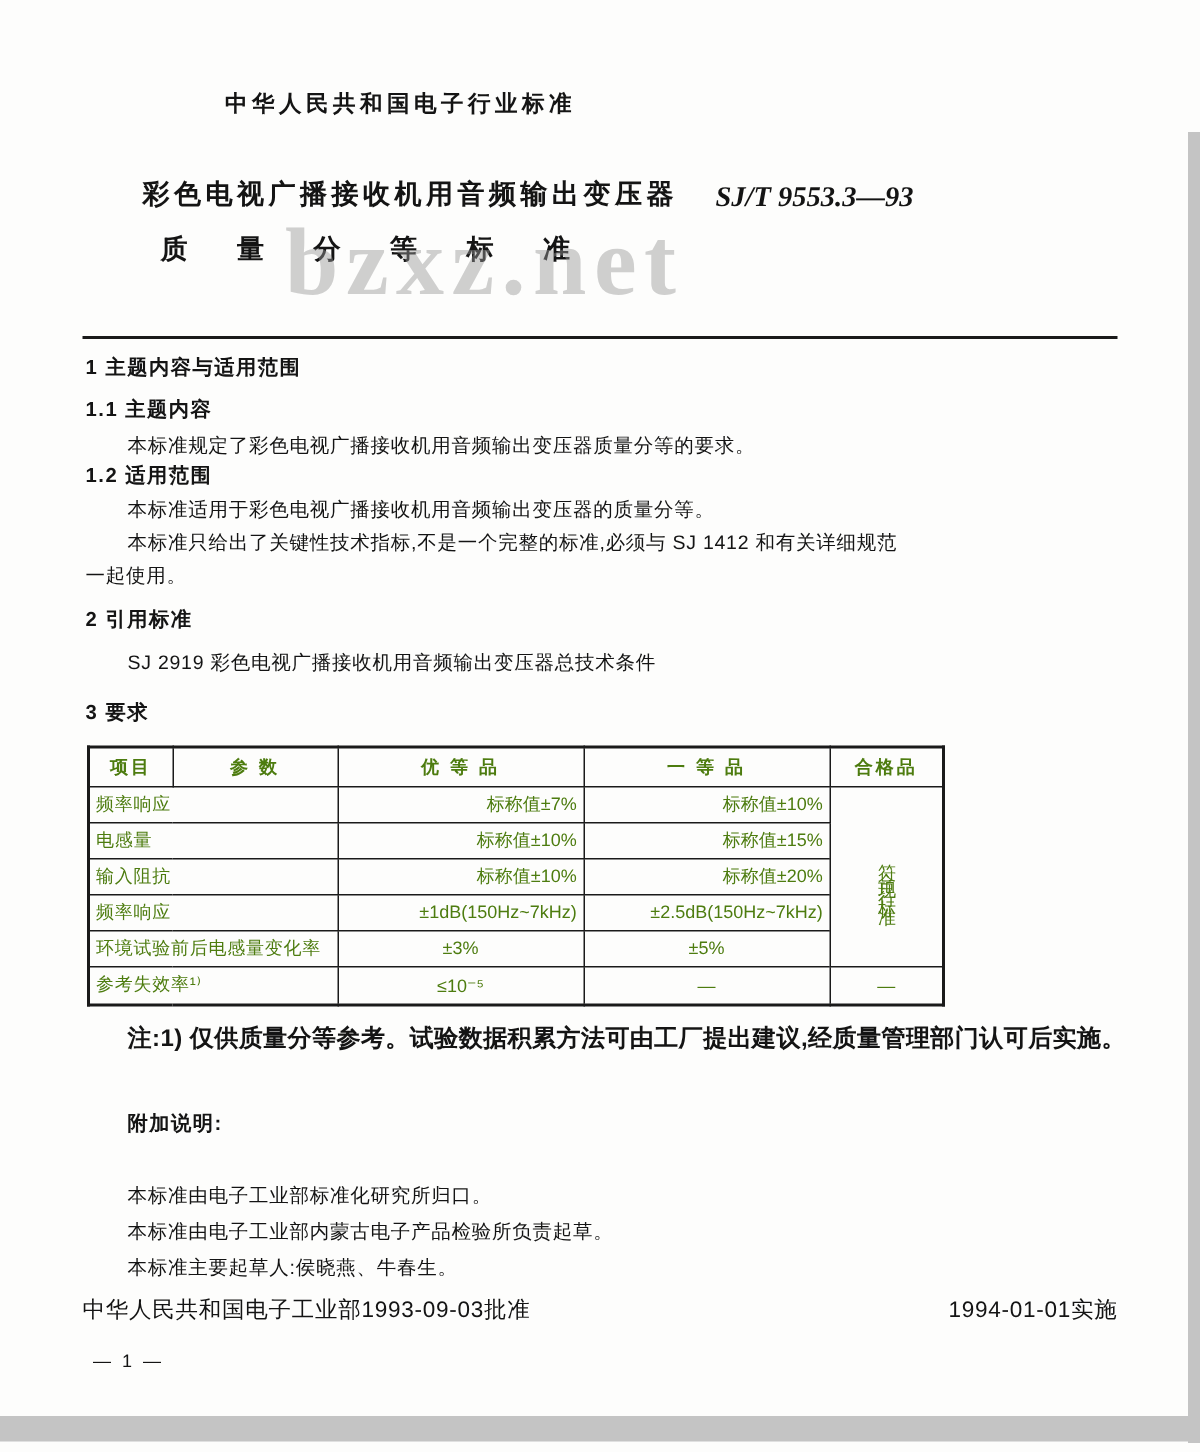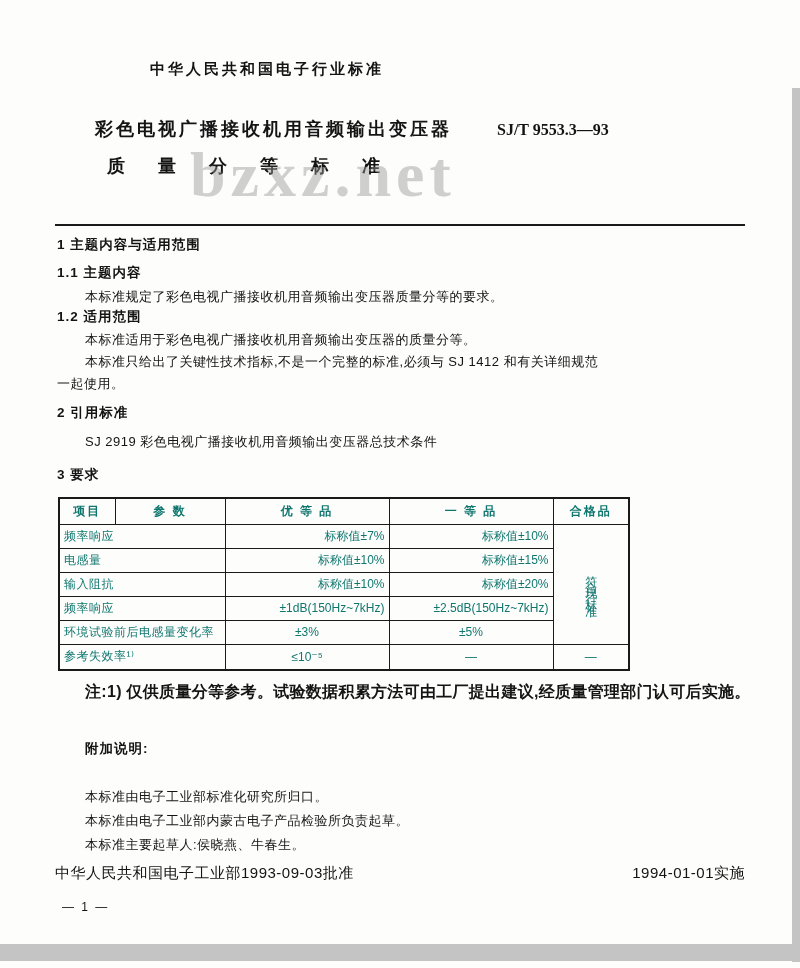--- a/index.html
+++ b/index.html
@@ -39,25 +39,26 @@
     letter-spacing: 3px;
   }
   .title-main {
     left: 95px; top: 117px;
     font-size: 18px;
     font-weight: bold;
     letter-spacing: 3px;
     white-space: nowrap;
   }
   .std-no {
-    left: 497px; top: 121px;
-    font-size: 16px;
+    left: 477px; top: 121px;
+    font-size: 19px;
     font-weight: bold;
     font-family: "Liberation Serif", "DejaVu Serif", serif;
     white-space: nowrap;
+    font-style: italic;
   }
   .title-sub {
     left: 107px; top: 154px;
     font-size: 18px;
     font-weight: bold;
     letter-spacing: 14px;
     white-space: nowrap;
   }
   .rule {
     left: 55px; top: 224px;
@@ -82,21 +83,21 @@
     left: 58px; top: 497px;
     width: 570px;
     border-collapse: collapse;
     table-layout: fixed;
   }
   table.spec-table th,
   table.spec-table td {
     border: 1px solid #1a1a1a;
     font-size: 12px;
     padding: 0 4px;
-    color: #0f766e;
+    color: #4d7c0f;
   }
   table.spec-table { border: 2px solid #1a1a1a; }
   table.spec-table thead tr { height: 26px; }
   table.spec-table tbody tr { height: 24px; }
   table.spec-table tbody tr.tall { height: 26px; }
   table.spec-table th {
     font-weight: bold;
     text-align: center;
     letter-spacing: 2px;
   }

